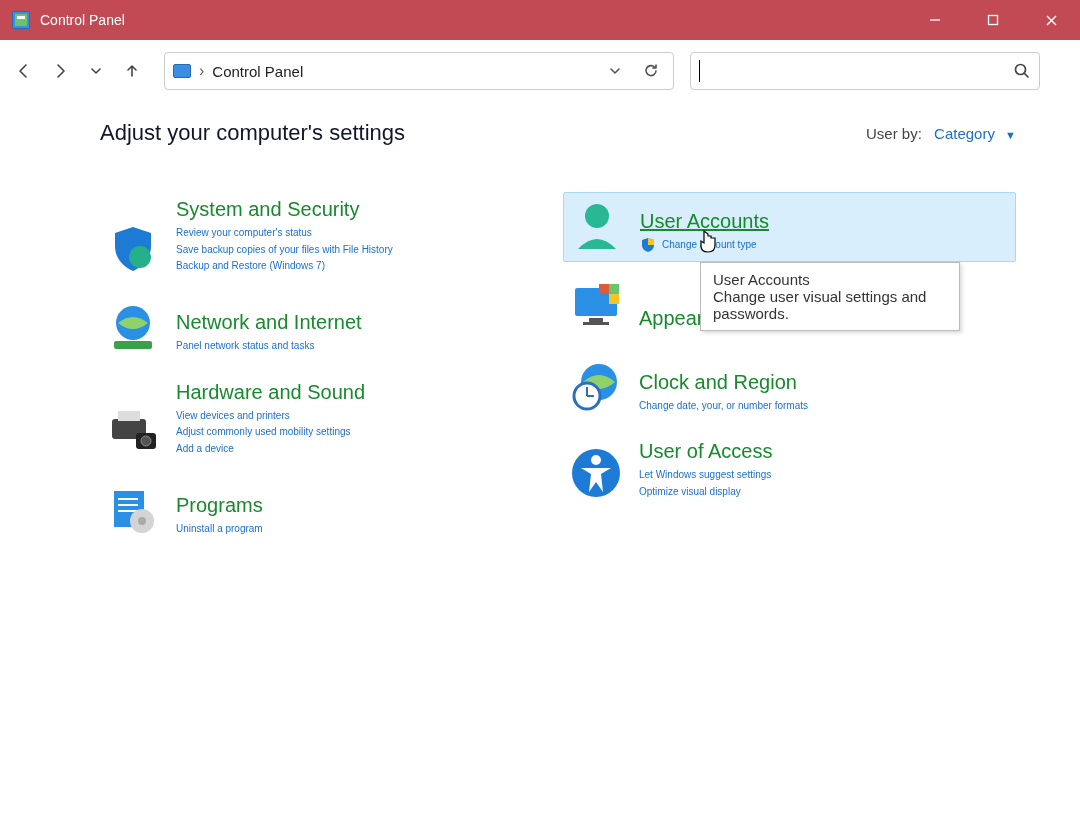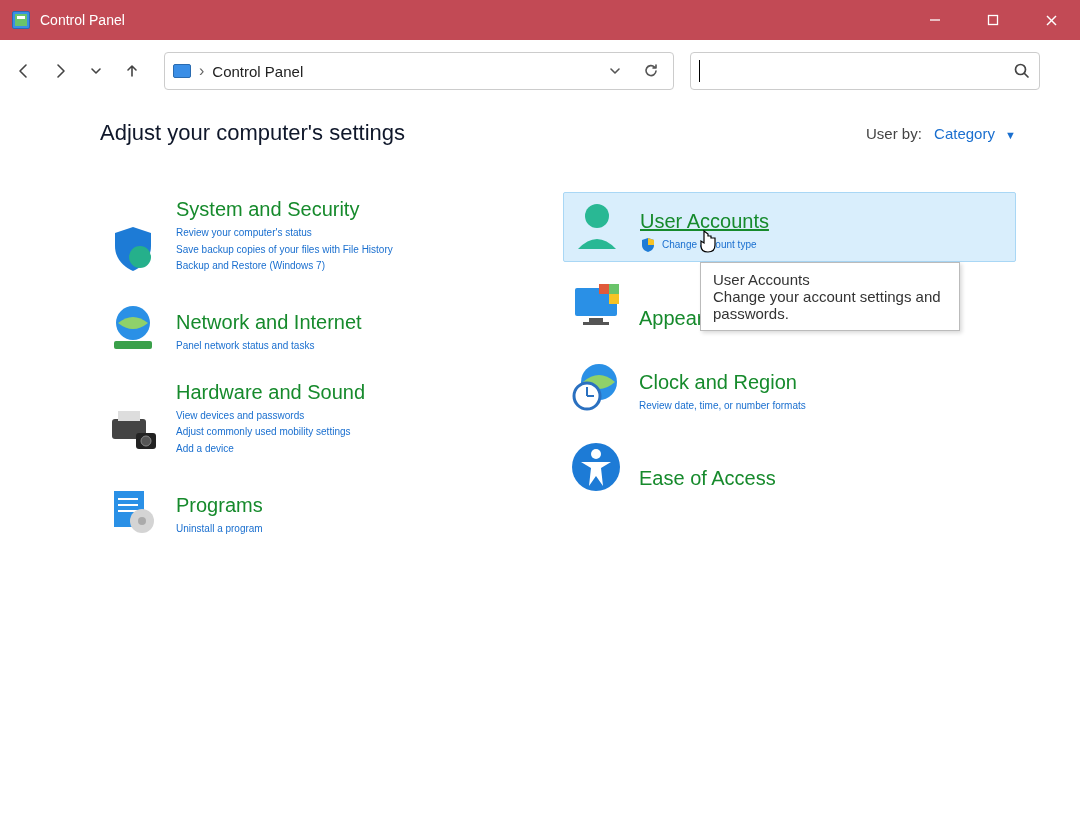--- a/index.html
+++ b/index.html
@@ -318,21 +318,21 @@
           <svg width="54" height="54" viewBox="0 0 54 54">
               <rect x="6" y="16" width="34" height="20" rx="3" fill="#444"></rect>
               <rect x="12" y="8" width="22" height="10" fill="#ddd"></rect>
               <rect x="30" y="30" width="20" height="16" rx="3" fill="#222"></rect>
               <circle cx="40" cy="38" r="5" fill="#555" stroke="#888"></circle>
             </svg>
         </div>
         <div class="cat-body">
           <div class="cat-title">Hardware and Sound</div>
           <div class="cat-links">
-            <div class="sublink">View devices and passwords</div>
+            <div class="sublink">View devices and printers</div>
             <div class="sublink">Adjust commonly used mobility settings</div>
             <div class="sublink">Add a device</div>
           </div>
         </div>
       </div>
 
       <div class="category">
         <div class="cat-icon">
           <svg width="54" height="54" viewBox="0 0 54 54">
               <rect x="8" y="8" width="30" height="36" fill="#2a90e6"></rect>
@@ -400,43 +400,47 @@
               <circle cx="30" cy="22" r="18" fill="#2a90e6"></circle>
               <path d="M14 22 Q30 8 46 22 Q30 36 14 22" fill="#8fd16a"></path>
               <circle cx="18" cy="36" r="13" fill="#fff" stroke="#2a70c0" stroke-width="3"></circle>
               <line x1="18" y1="36" x2="18" y2="27" stroke="#2a70c0" stroke-width="2"></line>
               <line x1="18" y1="36" x2="25" y2="36" stroke="#2a70c0" stroke-width="2"></line>
             </svg>
         </div>
         <div class="cat-body">
           <div class="cat-title">Clock and Region</div>
           <div class="cat-links">
-            <div class="sublink">Review date, time, or number formats</div>
+            <div class="sublink">Change date, your, or number formats</div>
           </div>
         </div>
       </div>
 
       <div class="category">
         <div class="cat-icon">
           <svg width="54" height="54" viewBox="0 0 54 54">
               <circle cx="27" cy="27" r="24" fill="#1d7bd6"></circle>
               <circle cx="27" cy="14" r="5" fill="#fff"></circle>
               <path d="M12 22 L42 22 L32 28 L34 46 L27 36 L20 46 L22 28 Z" fill="#fff"></path>
             </svg>
         </div>
         <div class="cat-body">
-          <div class="cat-title">Ease of Access</div>
+          <div class="cat-title">User of Access</div>
+          <div class="cat-links">
+            <div class="sublink">Let Windows suggest settings</div>
+            <div class="sublink">Optimize visual display</div>
+          </div>
         </div>
       </div>
     </div>
   </div>
 </div>
 
 <div class="tooltip">
   <div class="tt-title">User Accounts</div>
-  <div>Change your account settings and passwords.</div>
+  <div>Change user visual settings and passwords.</div>
 </div>
 
 <div class="cursor">
   <svg width="22" height="26" viewBox="0 0 22 26">
     <path d="M7 1 L7 13 L4 11 L4 16 Q4 22 11 22 Q18 22 18 15 L18 8 L14 8 L14 6 L11 6 L11 4 L7 1 Z" fill="#fff" stroke="#000" stroke-width="1.2"></path>
   </svg>
 </div>
 
 </body></html>

